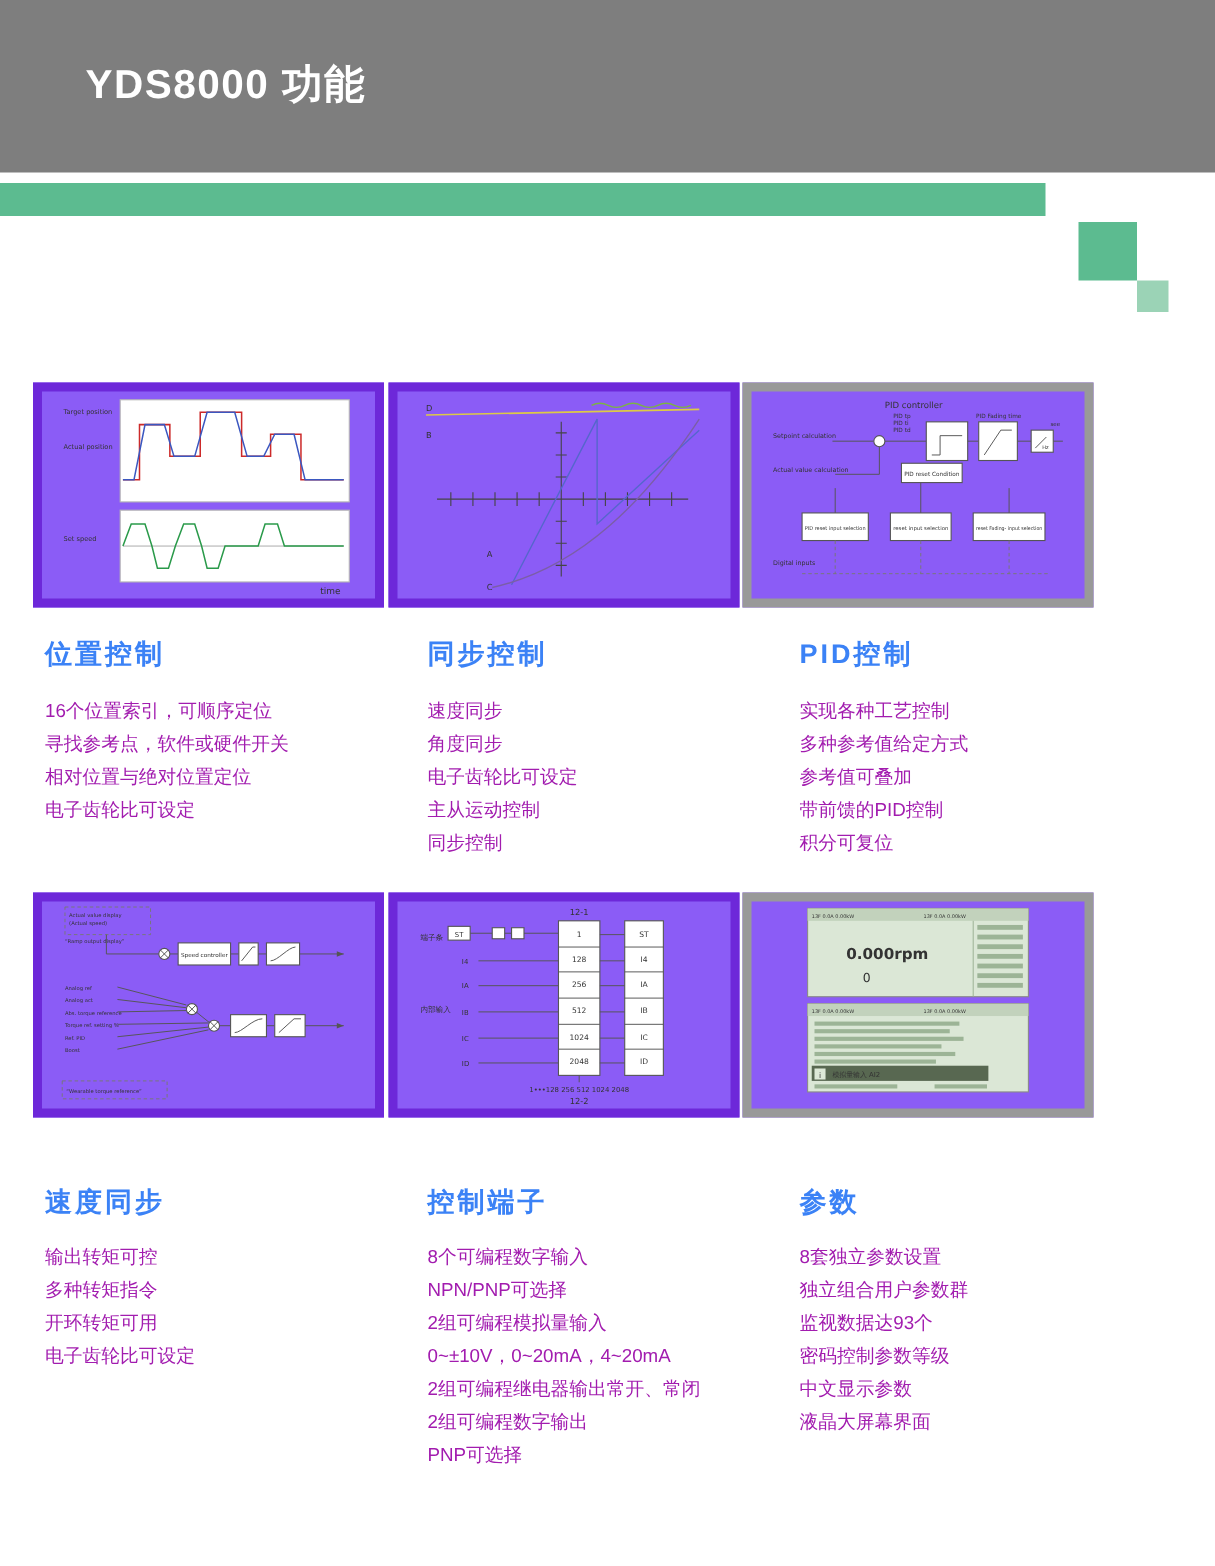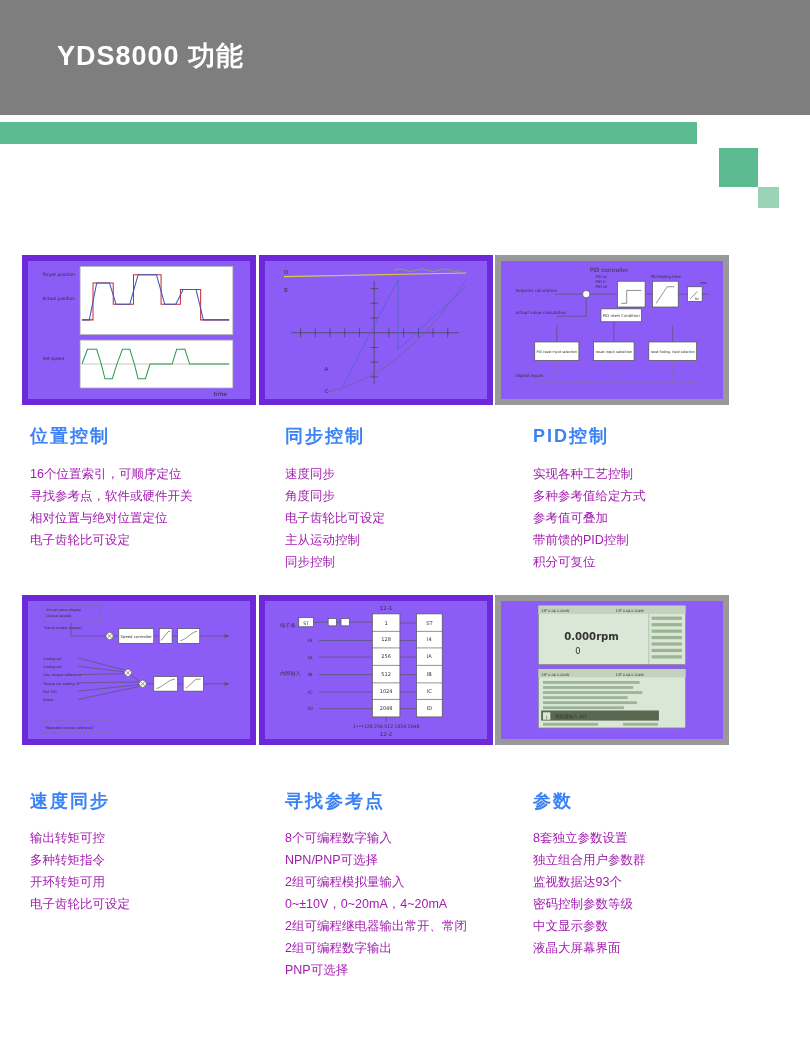--- a/index.html
+++ b/index.html
@@ -309,21 +309,21 @@
       <text x="37" y="128" font-size="5.5" text-anchor="middle" fill="#586851">i</text>
       <text x="46" y="127.5" font-size="5" fill="#e7efe2">模拟量输入 AI2</text>
       <g>
         <rect class="lcdbar" x="33" y="132.5" width="60" height="3"></rect>
           <rect class="lcdbar" x="120" y="132.5" width="38" height="3"></rect>
       </g>
     </svg>
   </div>
 
   <h2 class="heading" style="left:30px;top:789px">速度同步</h2>
-  <h2 class="heading" style="left:285px;top:789px">寻找参考点</h2>
+  <h2 class="heading" style="left:285px;top:789px">控制端子</h2>
   <h2 class="heading" style="left:533px;top:789px">参数</h2>
 
   <ul class="list" style="left:30px;top:827px">
     <li>输出转矩可控</li>
     <li>多种转矩指令</li>
     <li>开环转矩可用</li>
     <li>电子齿轮比可设定</li>
   </ul>
   <ul class="list" style="left:285px;top:827px">
     <li>8个可编程数字输入</li>

